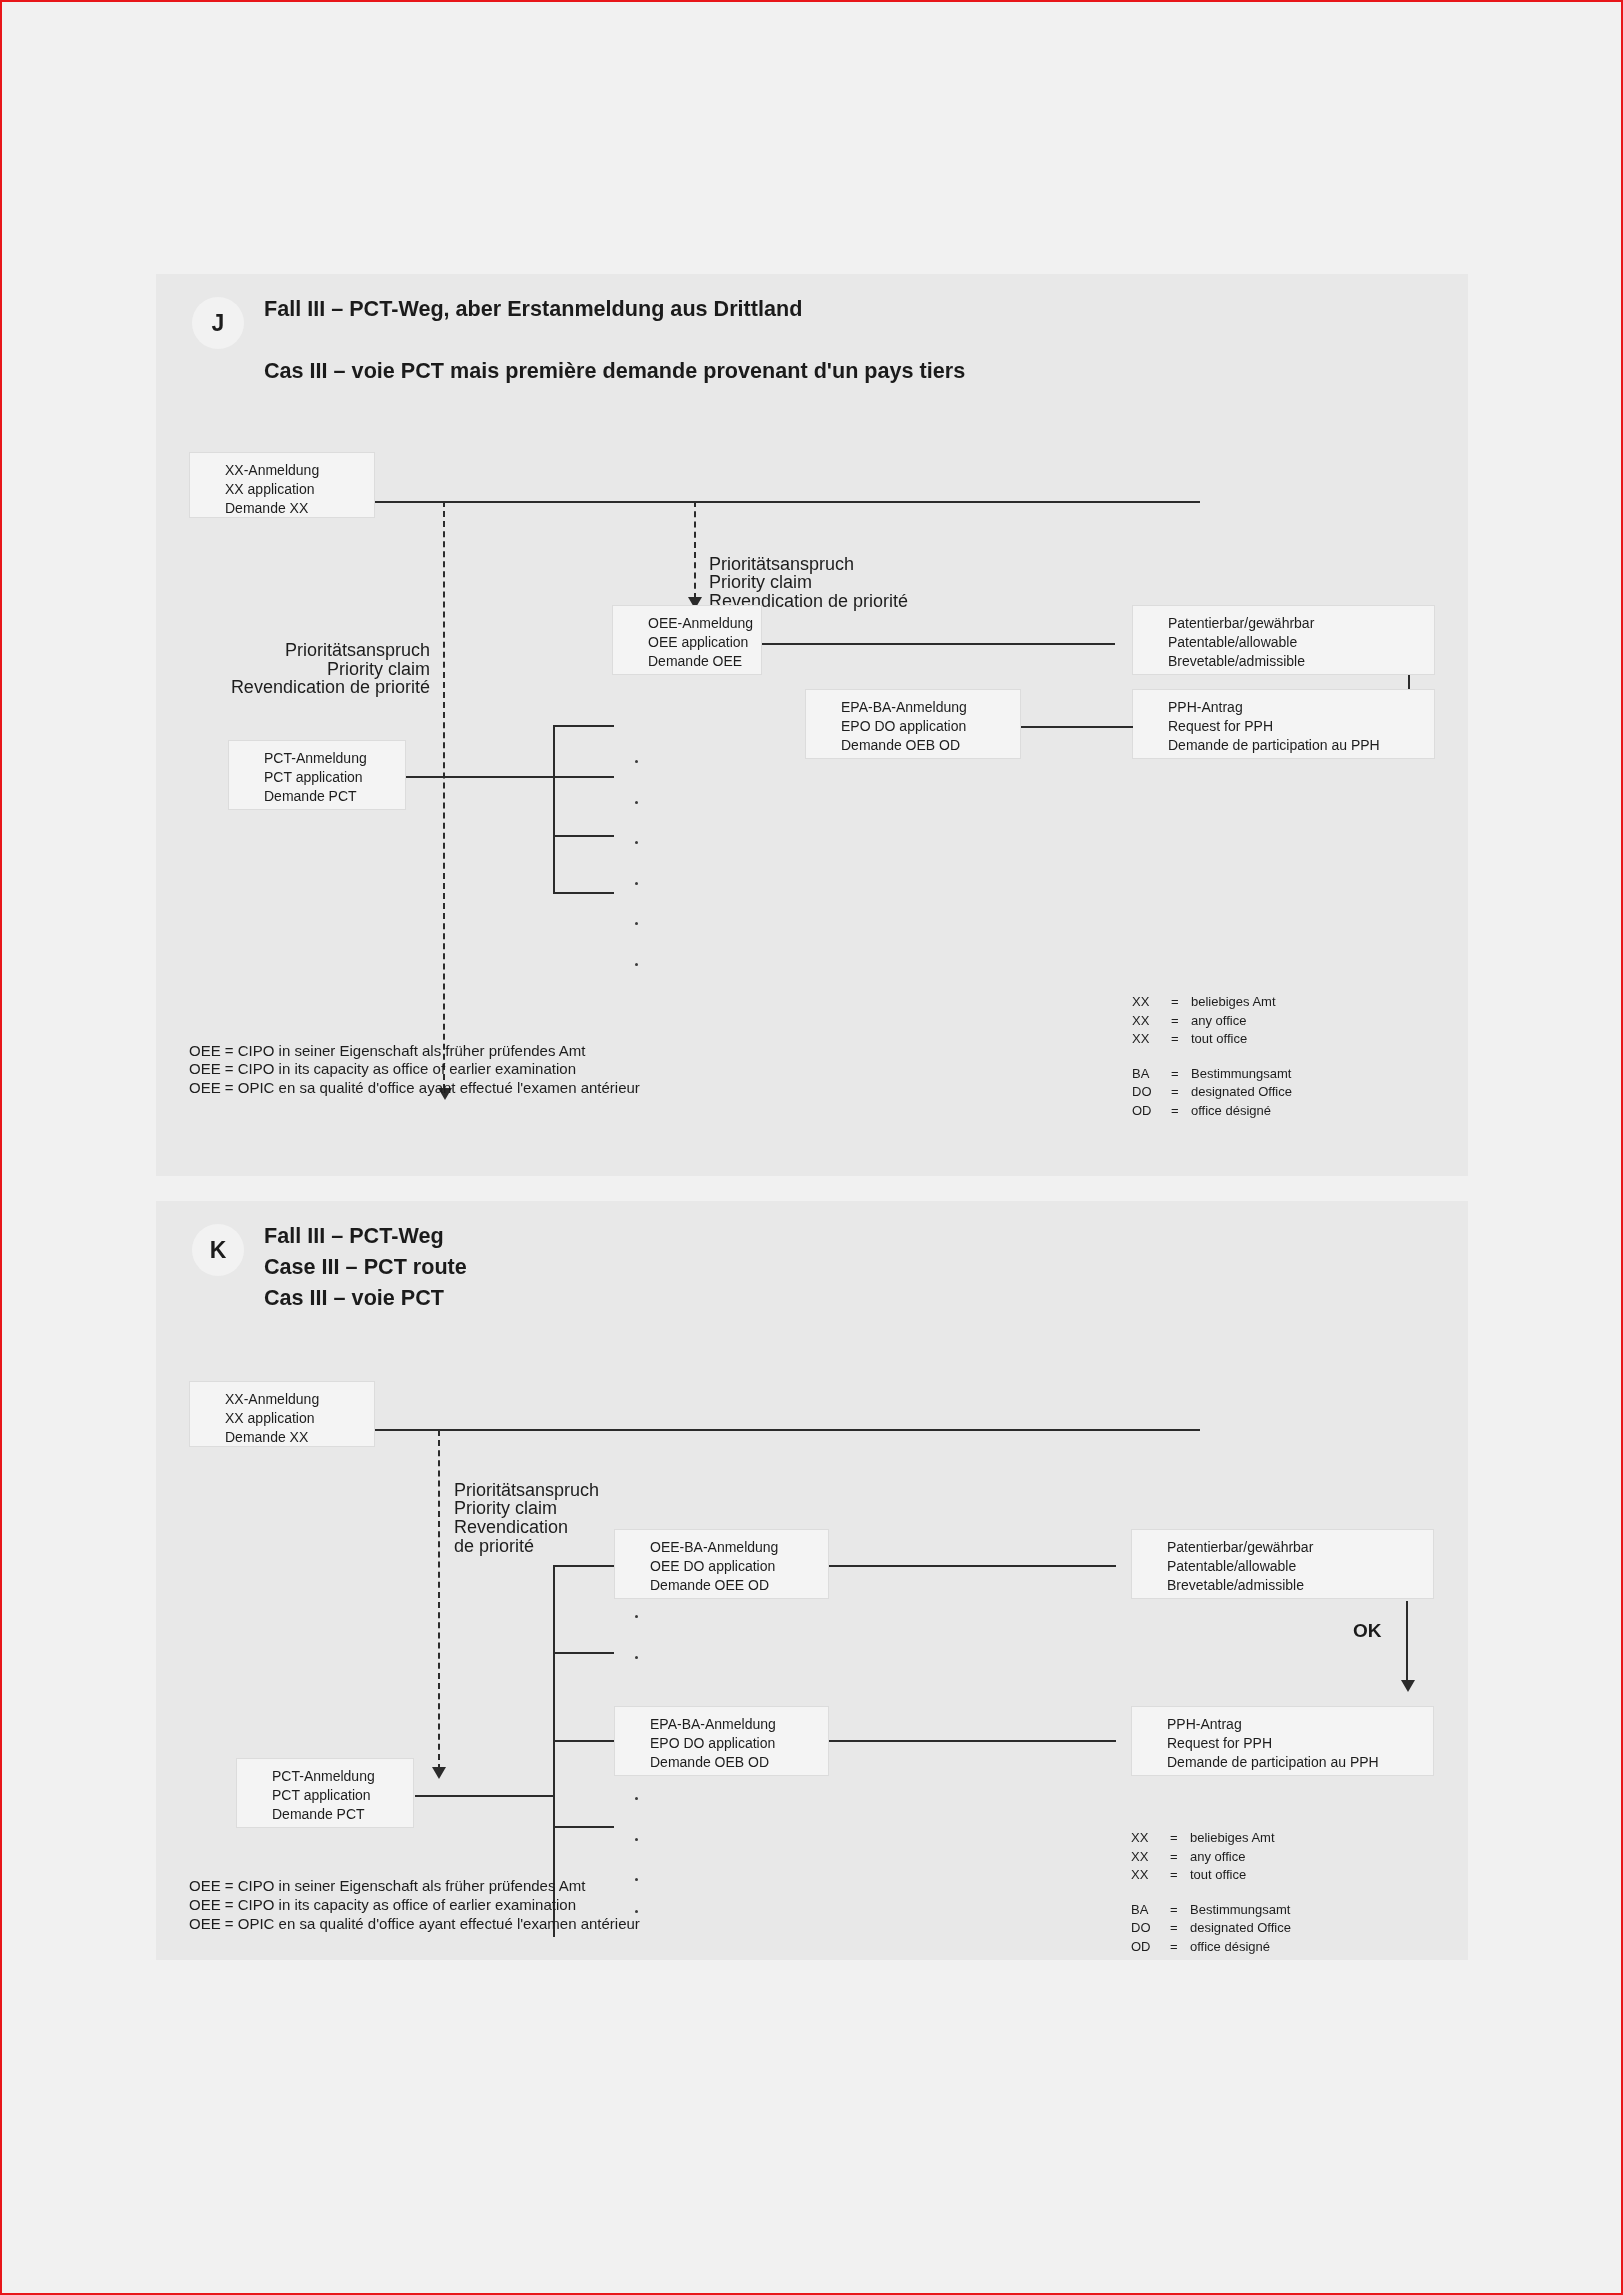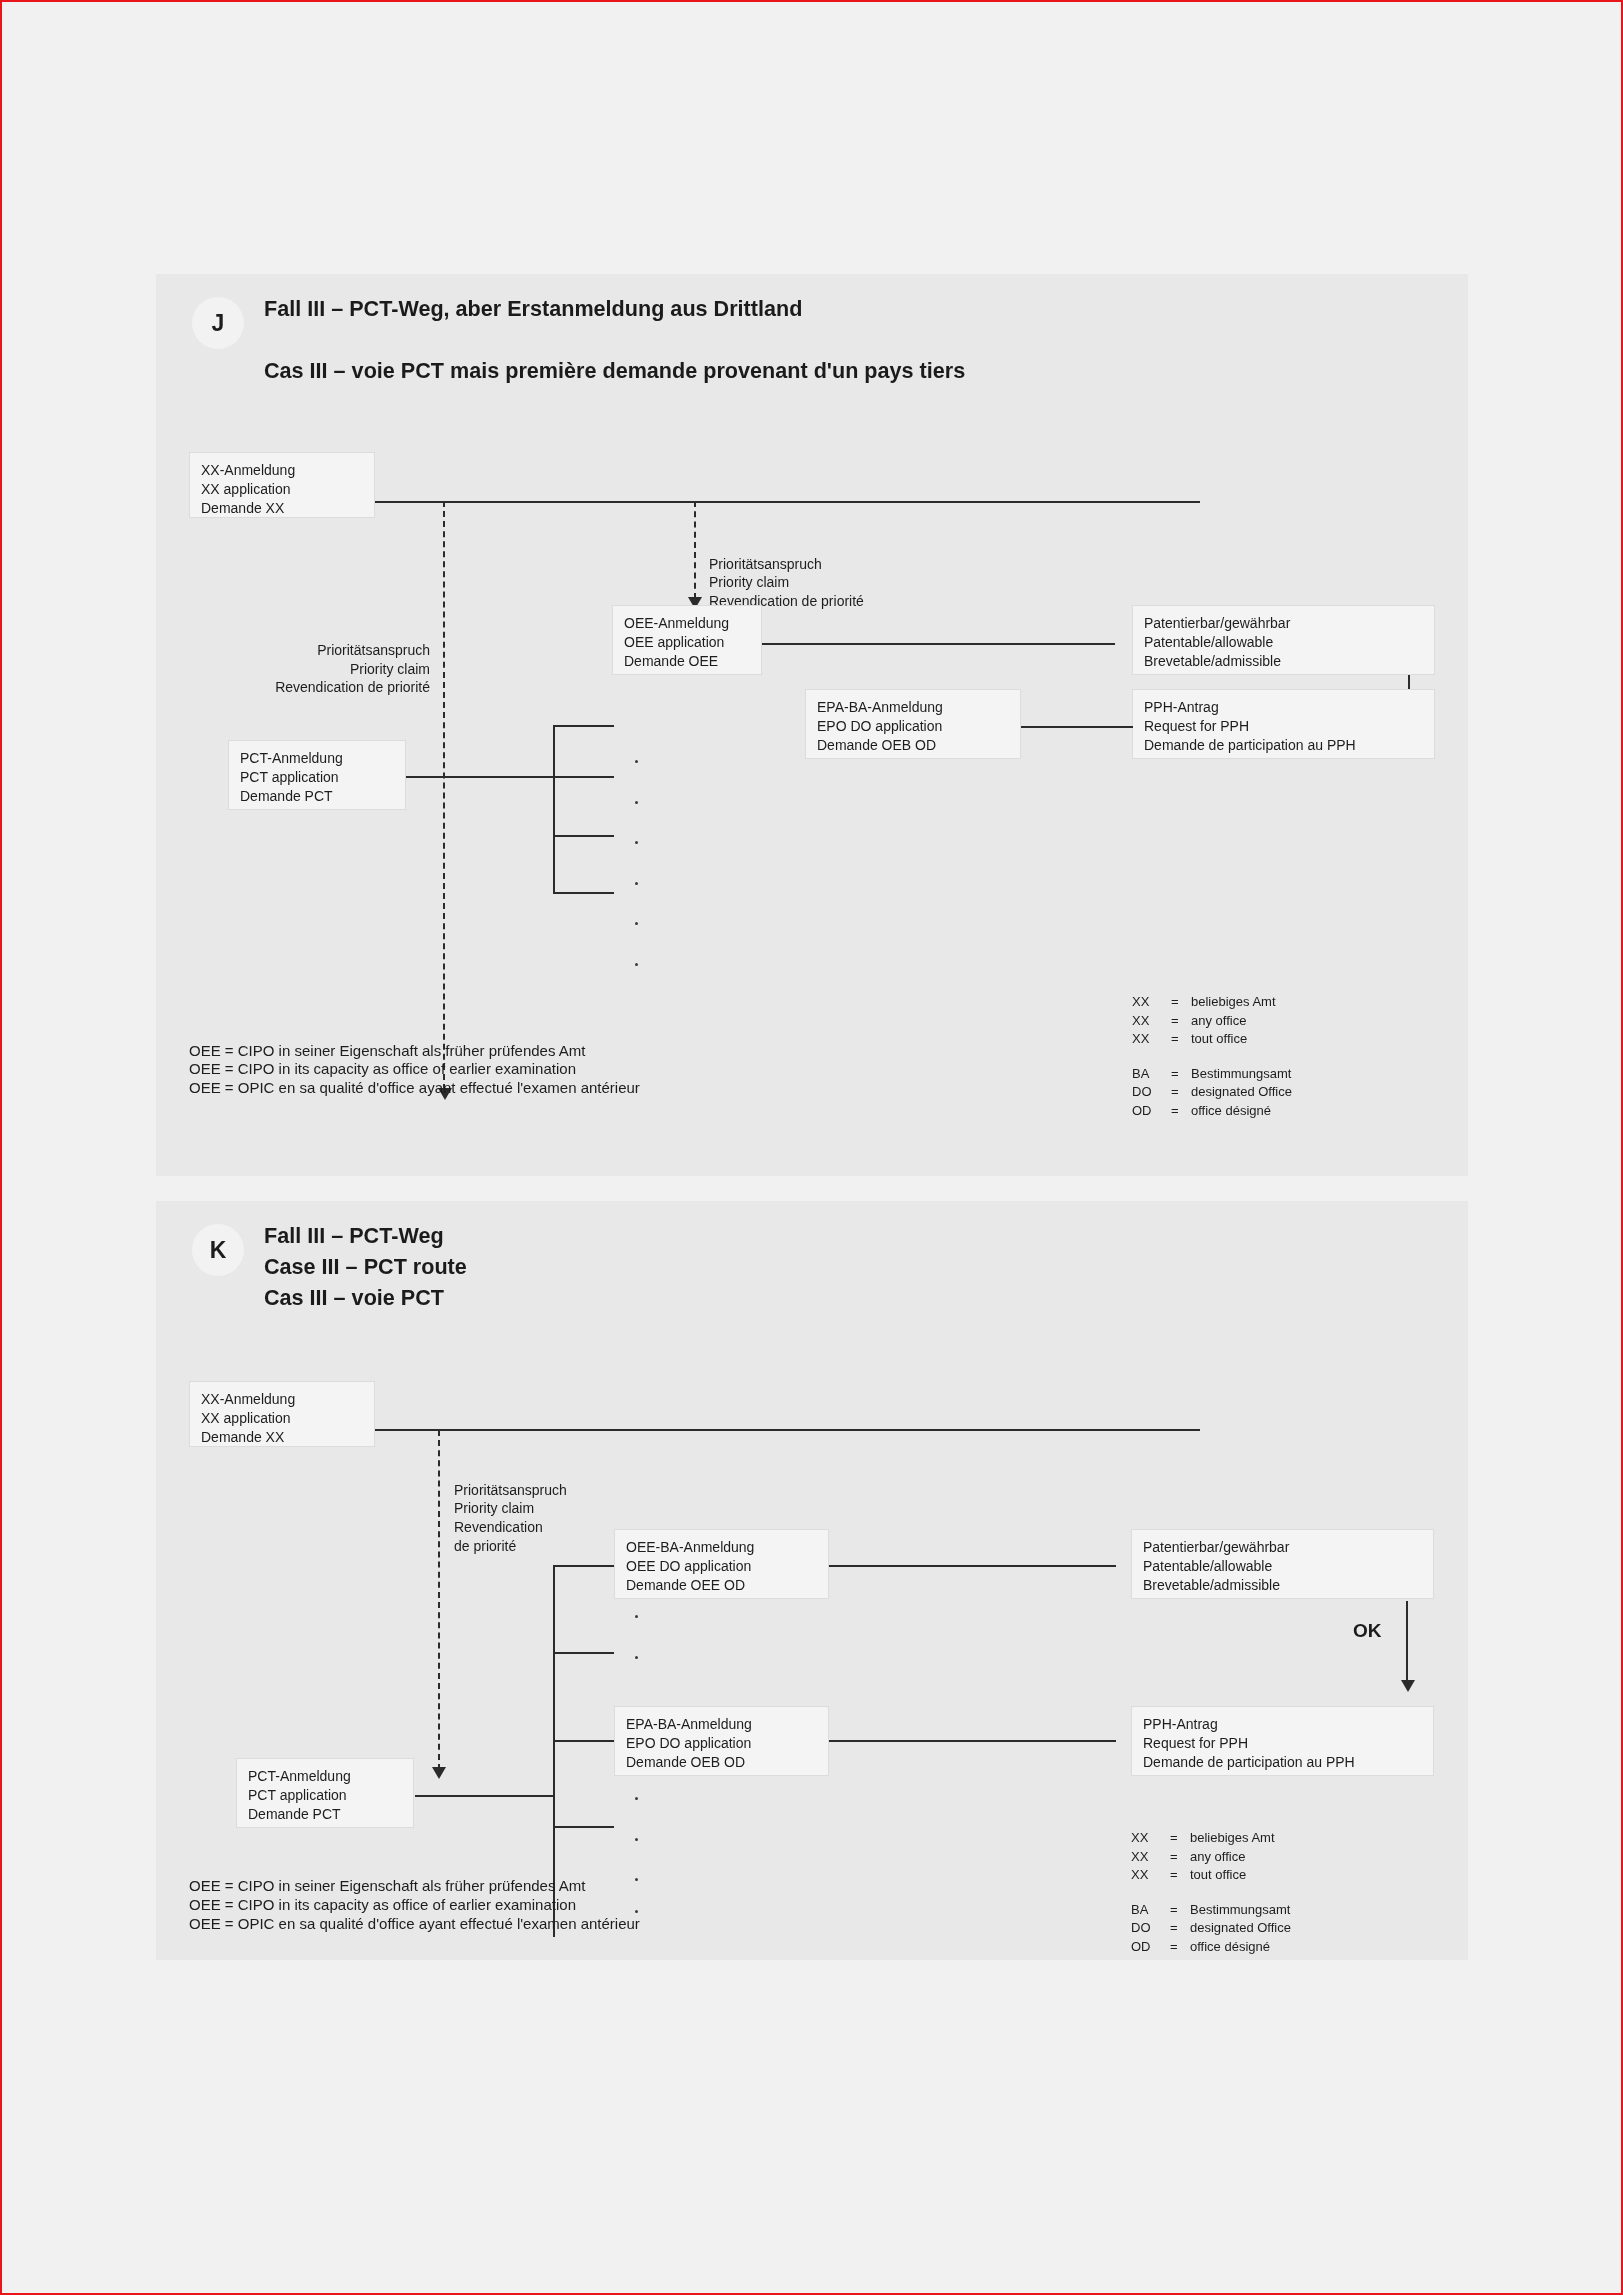--- a/index.html
+++ b/index.html
@@ -40,25 +40,25 @@
   .nodebox{
     position:absolute;
     background:#f4f4f4;
     border:0.8px solid #dcdcdc;
     box-sizing:border-box;
     padding:7.6px 11px 0 11px;
     font-size:14px;
     line-height:19px;
     color:#1d1d1d;
   }
-  .nodebox div{white-space:nowrap;}
+  .nodebox div{white-space:nowrap;margin-left:24px;}
 
   .lbl{
     position:absolute;
-    font-size:14px;
+    font-size:18px;
     line-height:19px;
     color:#1d1d1d;
     white-space:nowrap;
   }
   .lbl.right{text-align:right;}
 
   .legend{
     position:absolute;
     font-size:15px;
     line-height:18.6px;

